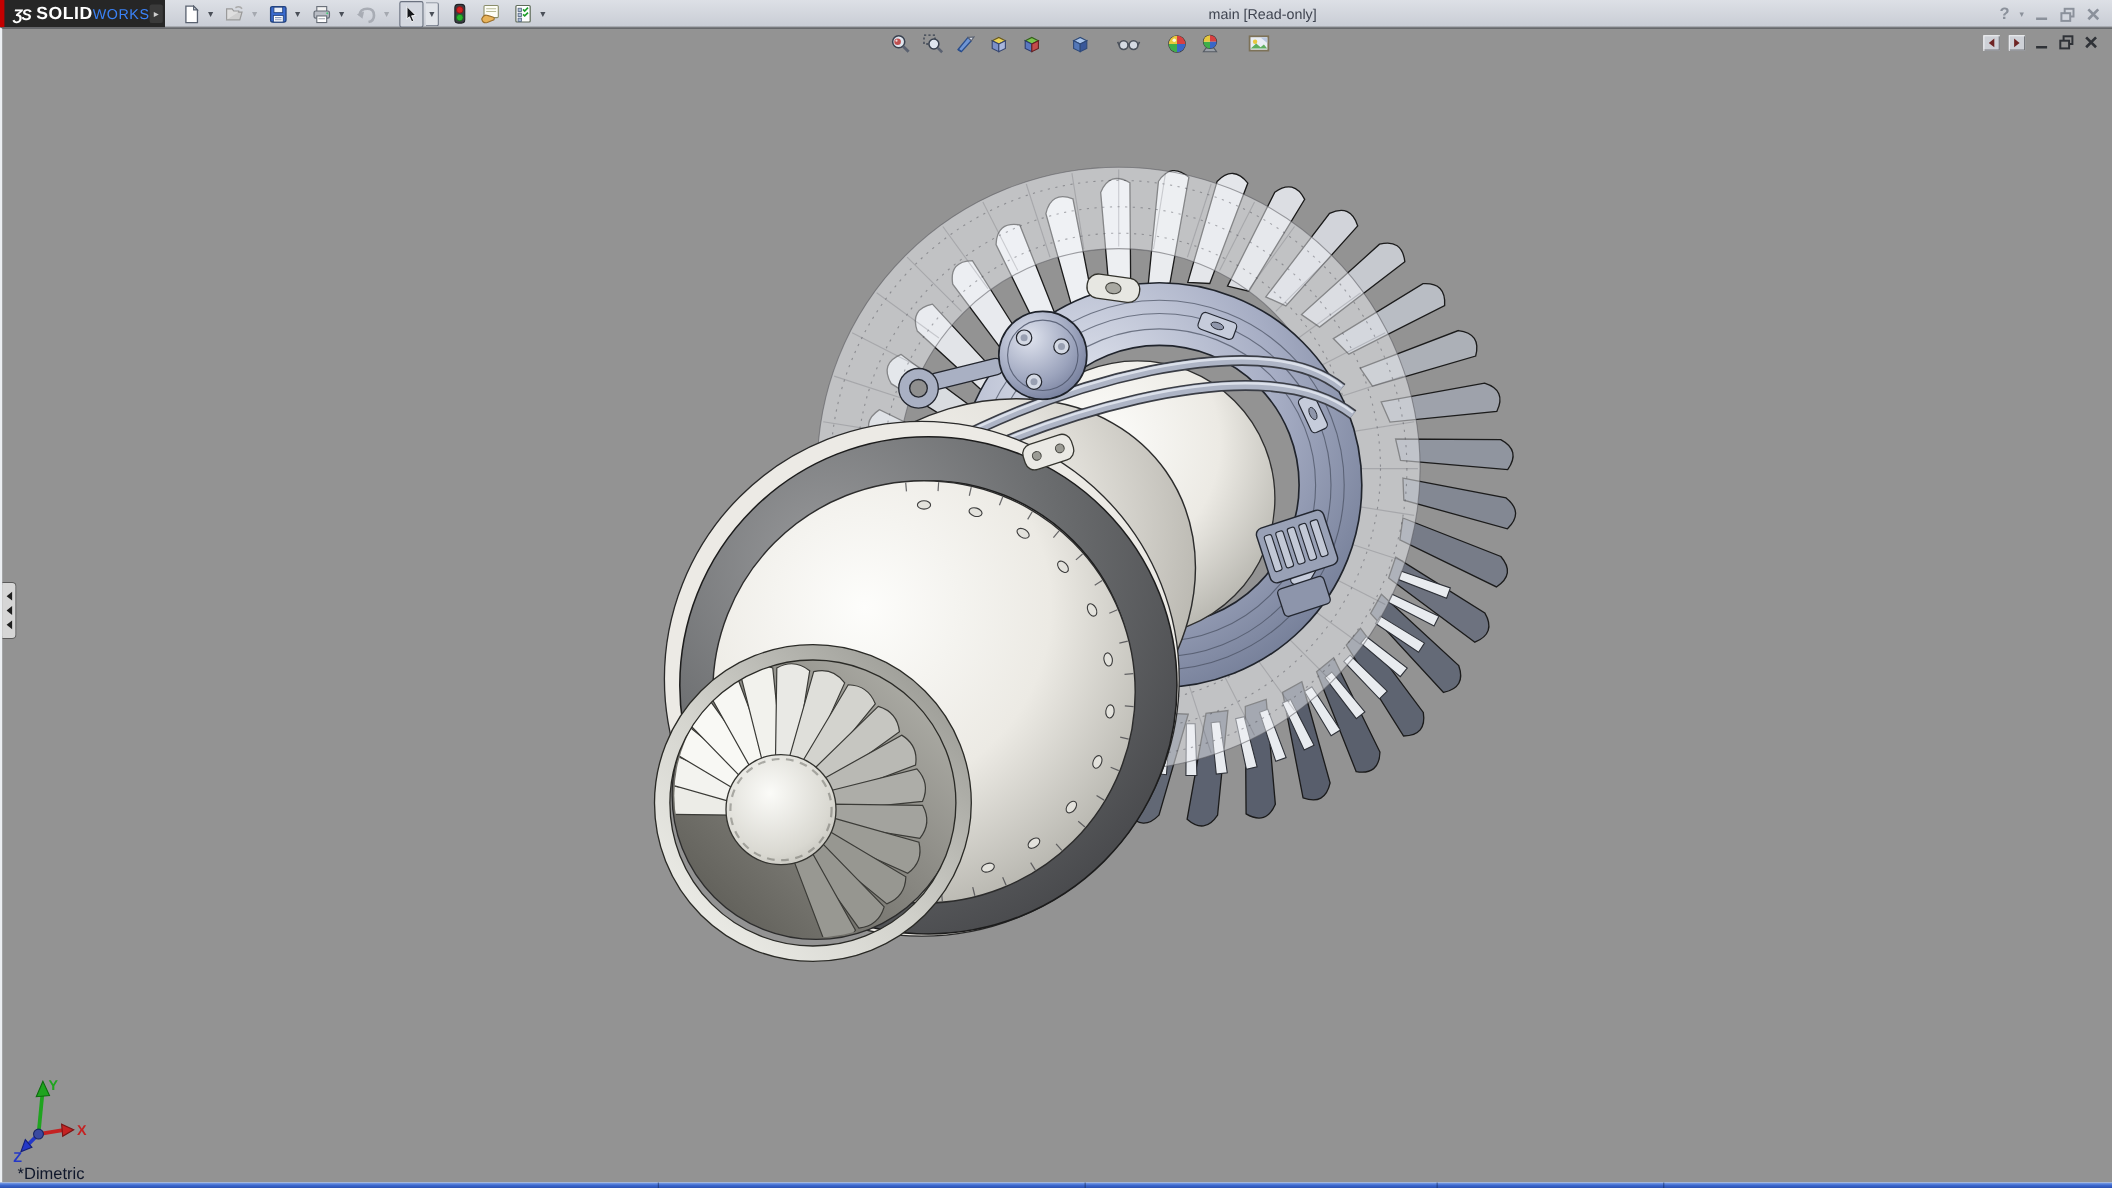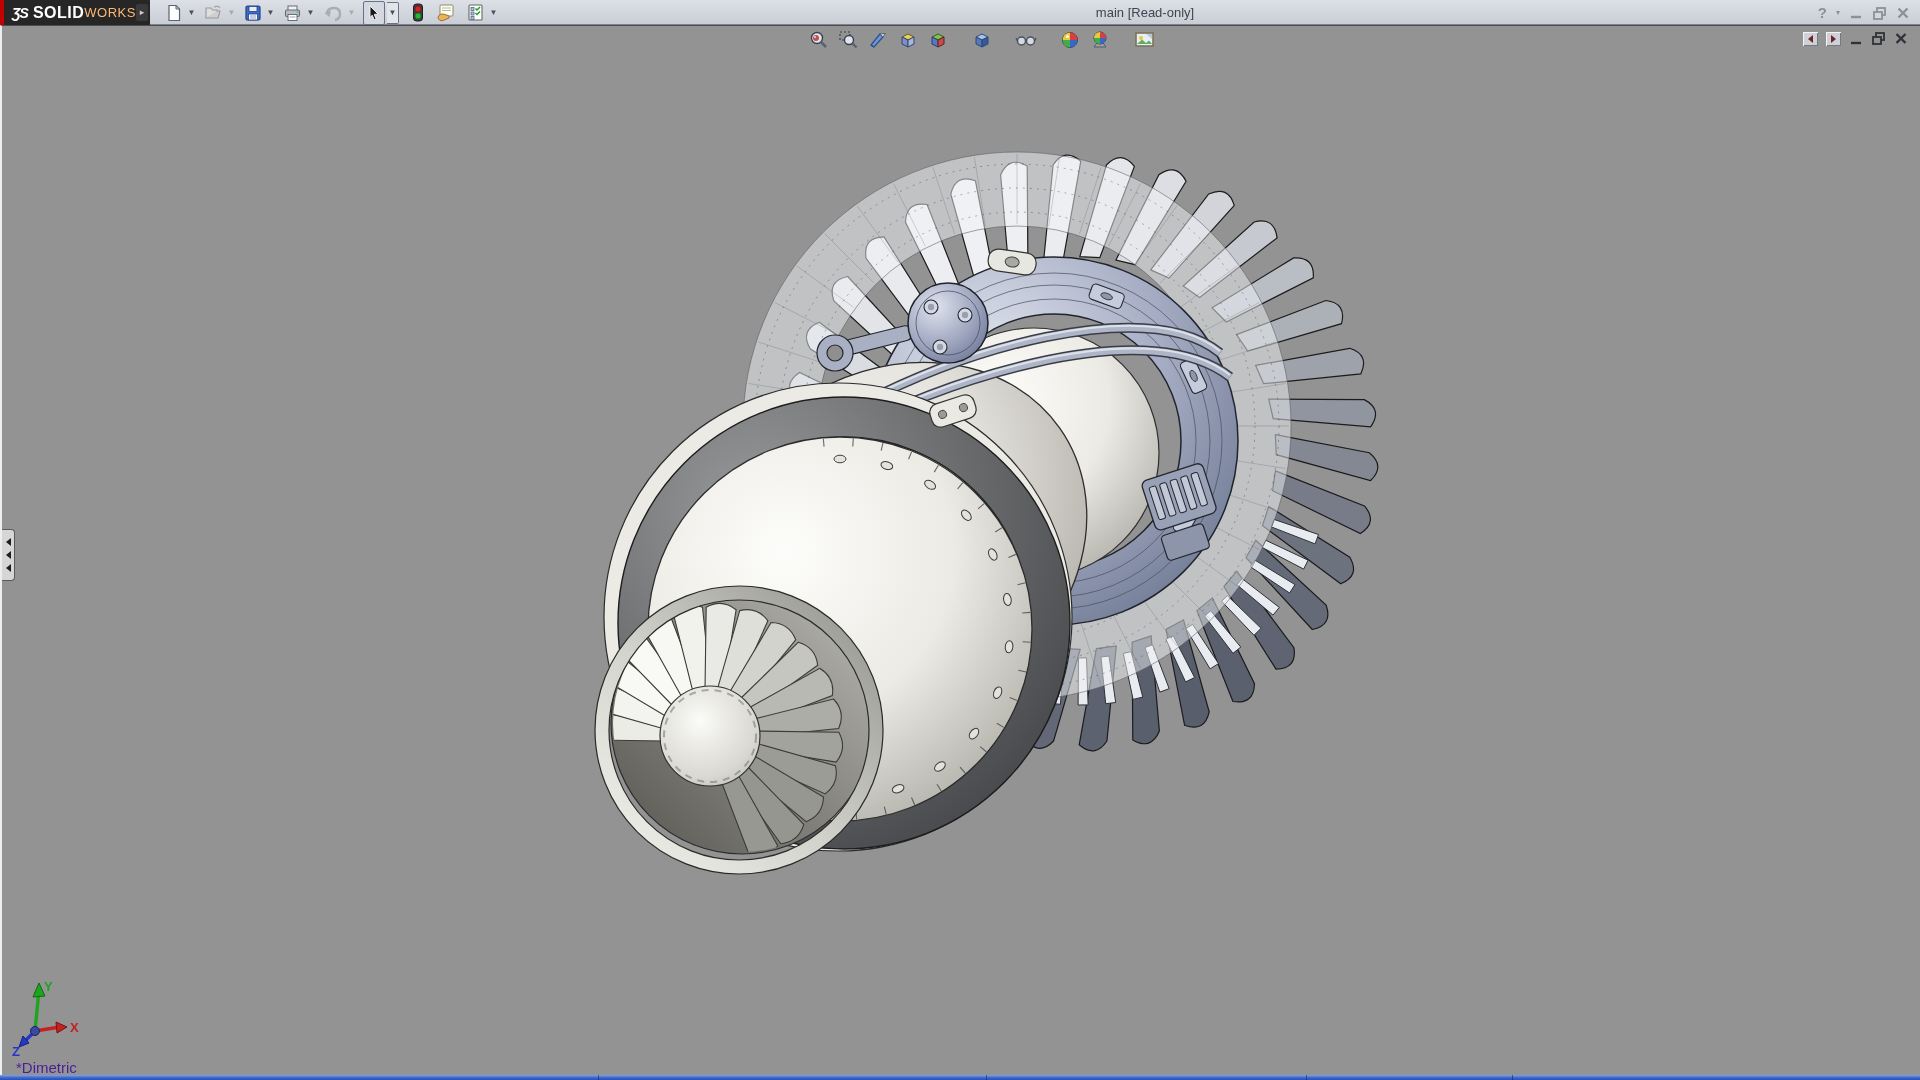--- a/index.html
+++ b/index.html
@@ -4,32 +4,32 @@
 <style>
   html,body{margin:0;padding:0;width:1920px;height:1080px;overflow:hidden;
     font-family:"Liberation Sans",sans-serif;-webkit-user-select:none;user-select:none;}
   
   .titlebar{position:absolute;left:0;top:0;width:1920px;height:25px;
     background:linear-gradient(#dde0e6,#c9cdd5);border-bottom:1px solid #7e838c;box-sizing:border-box;}
   .logo{position:absolute;left:0;top:0;height:25px;width:150px;background:#262626;display:flex;align-items:center;}
   .logo .accent{position:absolute;left:0;top:0;width:4px;height:25px;background:#c40000;}
   .logo .mark{color:#fff;font-style:italic;font-weight:bold;font-size:14px;margin-left:12px;letter-spacing:-1px;}
   .logo .b1{color:#ffffff;font-weight:bold;font-size:16px;margin-left:5px;letter-spacing:.5px;}
-  .logo .b2{color:#fdba74;font-weight:normal;font-size:13px;letter-spacing:.5px;}
+  .logo .b2{color:#3b82f6;font-weight:normal;font-size:13px;letter-spacing:.5px;}
   .logo .flyout{position:absolute;right:2px;top:4px;width:12px;height:17px;background:#3a3a3a;
     color:#cfcfcf;font-size:9px;line-height:17px;text-align:center;border-radius:2px;}
   .tb{position:absolute;left:164px;top:0;height:25px;display:flex;align-items:center;}
   .tbtn{height:22px;display:flex;align-items:center;padding:0 1px;margin-right:2px;}
   .dd{width:11px;height:22px;display:flex;align-items:center;justify-content:center;
       font-size:8px;color:#4a4f58;margin-right:6px;}
   .dd.dis{color:#a5a9b0;}
   .pressed{border:1px solid #6b7280;background:#d4d8e0;border-radius:2px;}
   .ddcell{border:1px solid #6b7280;border-left:none;background:#e2e5ea;height:20px;border-radius:0 2px 2px 0;}
-  .wintitle{position:absolute;left:1040px;top:0;width:210px;height:25px;line-height:25px;
-    text-align:center;font-size:13px;color:#3f4450;}
+  .wintitle{position:absolute;left:987px;top:0;width:210px;height:25px;line-height:25px;
+    text-align:right;font-size:13px;color:#3f4450;}
   .winctl{position:absolute;right:10px;top:0;height:25px;display:flex;align-items:center;gap:9px;color:#8b919b;}
   .winctl .q{font-size:15px;font-weight:bold;}
   .winctl .arr{font-size:8px;}
   
   .viewport{position:absolute;left:0;top:25px;width:1920px;height:1050px;background:#939393;
     border-top:1px solid #4a4d52;border-left:2px solid #eceff2;box-sizing:border-box;}
   #engine{position:absolute;left:0;top:0;width:1918px;height:1049px;}
   
   .hud{position:absolute;left:804px;top:3px;display:flex;align-items:center;gap:6px;}
   .hudbtn{width:24px;height:22px;display:flex;align-items:center;justify-content:center;}
@@ -40,21 +40,21 @@
     display:flex;align-items:center;justify-content:center;}
   .triL{width:0;height:0;border-top:4px solid transparent;border-bottom:4px solid transparent;border-right:5px solid #6e2424;}
   .triR{width:0;height:0;border-top:4px solid transparent;border-bottom:4px solid transparent;border-left:5px solid #6e2424;}
   
   .treetab{position:absolute;left:0;top:503px;width:13px;height:52px;background:#d6d6d6;
     border:1px solid #5a5a5a;border-left:none;border-radius:0 4px 4px 0;box-sizing:border-box;
     display:flex;flex-direction:column;align-items:center;justify-content:center;gap:5px;}
   .treetab .t{width:0;height:0;border-top:4px solid transparent;border-bottom:4px solid transparent;border-right:5px solid #1e1e1e;}
   
   .triad{position:absolute;left:0;top:955px;width:90px;height:86px;}
-  .viewlabel{position:absolute;left:14px;top:1033px;font-size:15px;color:#4c1d95;}
+  .viewlabel{position:absolute;left:14px;top:1033px;font-size:15px;color:#0f172a;}
   
   .taskstrip{position:absolute;left:0;bottom:0;width:1920px;height:5px;
     background:linear-gradient(#7fa3e9,#3b66cc 55%,#2a50b0);}
   .taskstrip .sep{position:absolute;top:0;width:1px;height:5px;background:rgba(15,35,80,.55);}
 </style>
 </head>
 <body>
 
 <div class="titlebar">
   <div class="logo">

